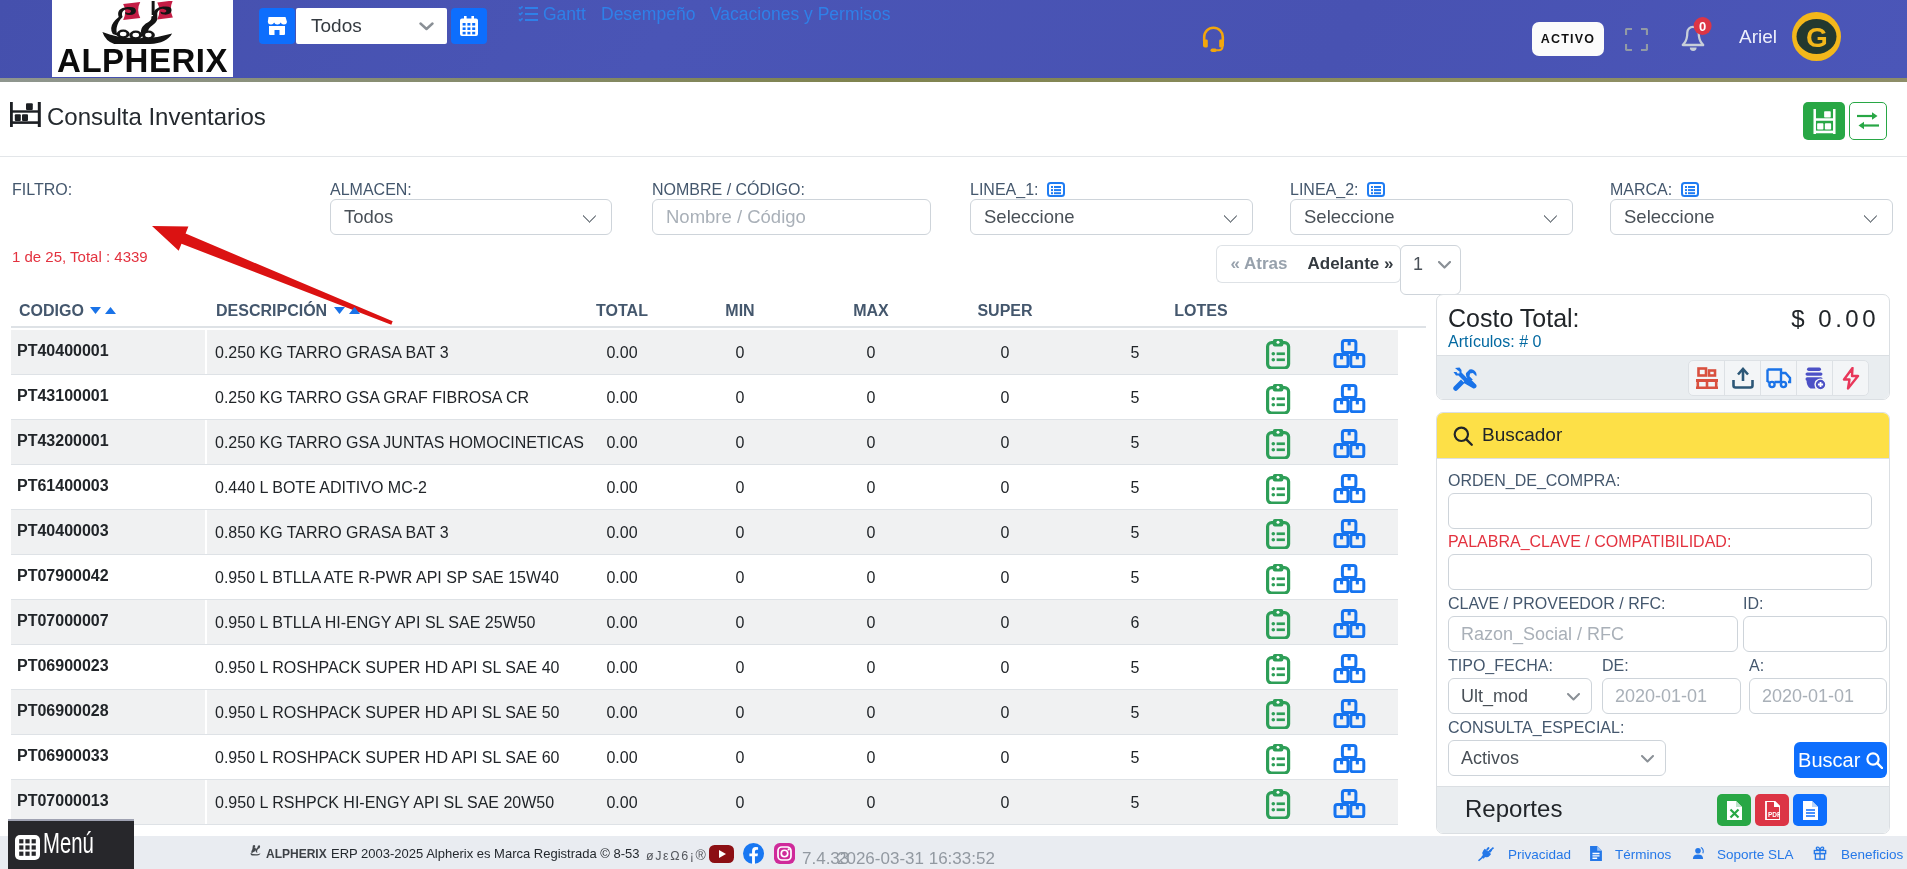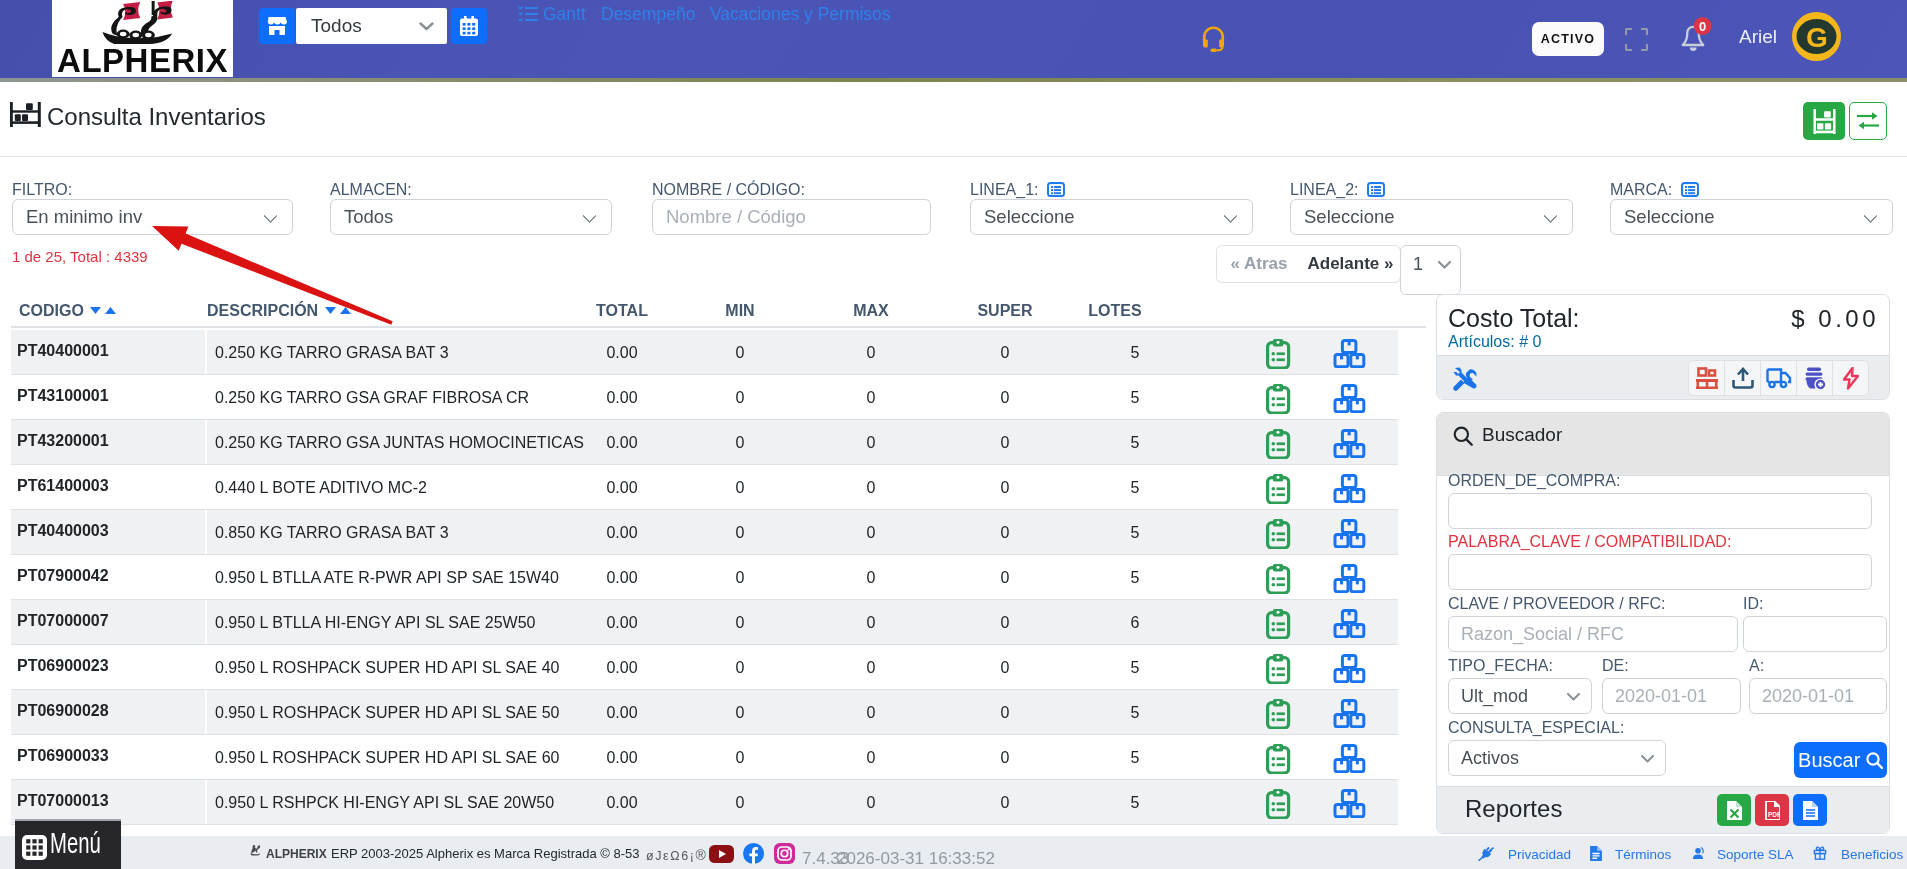--- a/index.html
+++ b/index.html
@@ -79,38 +79,38 @@
   #costoval { position:absolute; right:10px; top:10px; font-family:"Liberation Sans",sans-serif;
     font-size:24px; color:#212529; letter-spacing:3.5px; }
   #articulos { position:absolute; left:11px; top:38px; font-size:16px; color:#0369a1; }
   #igroup { position:absolute; right:20px; top:4px; display:flex; }
   .igbtn { width:37px; height:36px; background:#f3f5f7; border:1px solid #dde1e5; margin-left:-1px;
     display:flex; align-items:center; justify-content:center; }
   .igbtn:first-child { border-radius:5px 0 0 5px; }
   .igbtn:last-child { border-radius:0 5px 5px 0; }
 
   #card2 { top:412px; height:422px; }
-  #card2head { position:absolute; left:0; top:0; width:100%; height:63px; background:#e5e5e5;
+  #card2head { position:absolute; left:0; top:0; width:100%; height:46px; background:#fde047;
     border-bottom:1px solid #dbdfe3; }
   #buscador { position:absolute; left:45px; top:11px; font-size:19px; color:#212529; }
   .blabel { position:absolute; font-size:16px; color:#44576d; }
   .binput { position:absolute; height:36px; border:1px solid #ced4da; border-radius:6px; background:#fff;
     font-size:18px; color:#495057; line-height:34px; padding-left:12px; }
   .binput.ph { color:#a9b0b8; }
   #card2foot { position:absolute; left:0; top:373px; width:100%; height:49px; background:#e9edf0;
     border-top:1px solid #dbdfe3; }
   #reportes { position:absolute; left:28px; top:8px; font-size:24px; color:#212529; }
   .repbtn { position:absolute; top:7px; width:34px; height:32px; border-radius:5px;
     display:flex; align-items:center; justify-content:center; }
   #buscarbtn { position:absolute; left:357px; top:329px; width:93px; height:36px; background:#0d6efd;
     border-radius:6px; color:#fff; font-size:20px; text-align:center; line-height:36px; }
 
   
   #footer { position:absolute; left:0; top:836px; width:1907px; height:33px; background:#e9ecf1; }
-  #menu { position:absolute; left:15px; top:819px; width:106px; height:50px; background:#27272b;
+  #menu { position:absolute; left:8px; top:819px; width:126px; height:50px; background:#27272b;
     border-top:2px solid #9fa2b2; color:#fff; }
   #menu span { position:absolute; left:35px; top:6px; font-size:29px; transform:scaleX(0.7); transform-origin:0 0; white-space:nowrap; }
   .fitem { position:absolute; top:846px; font-size:13px; color:#24292e; }
   .flink { position:absolute; top:847px; font-size:13.5px; color:#2578e8; }
   .fgray { position:absolute; top:849px; font-size:17px; color:#9299a1; }
 </style>
 </head>
 <body>
 <div id="page">
 
@@ -259,21 +259,20 @@
         <g stroke="#28a745" stroke-width="2.2" fill="none">
           <path d="M1 6 h15"></path>
           <path d="M16 2.2 L21.5 6 L16 9.8 z" fill="#28a745" stroke="none"></path>
           <path d="M23 15.5 h-15"></path>
           <path d="M8 11.7 L2.5 15.5 L8 19.3 z" fill="#28a745" stroke="none"></path>
         </g>
       </svg>
   </div>
 
   <div class="flabel" style="left:12px;">FILTRO:</div>
-  <div class="fsel" style="left:12px; width:281px;">En minimo inv<span class="chev"></span></div>
   <div class="flabel" style="left:330px;">ALMACEN:</div>
   <div class="fsel" style="left:330px; width:282px;">Todos<span class="chev"></span></div>
   <div class="flabel" style="left:652px;">NOMBRE / CÓDIGO:</div>
   <div class="fsel ph" style="left:652px; width:279px;">Nombre / Código</div>
   <div class="flabel" style="left:970px;">LINEA_1: <span class="listic"></span></div>
   <div class="fsel" style="left:970px; width:283px;">Seleccione<span class="chev"></span></div>
   <div class="flabel" style="left:1290px;">LINEA_2: <span class="listic"></span></div>
   <div class="fsel" style="left:1290px; width:283px;">Seleccione<span class="chev"></span></div>
   <div class="flabel" style="left:1610px;">MARCA: <span class="listic"></span></div>
   <div class="fsel" style="left:1610px; width:283px;">Seleccione<span class="chev"></span></div>
@@ -291,29 +290,29 @@
           <path d="M1 1 L6.5 6.5 L12 1" stroke="#8a9096" stroke-width="2.2" fill="none" stroke-linecap="round" stroke-linejoin="round"></path>
         </svg></div>
   </div>
 
   <div id="tbl">
     <div id="thead">
       <span class="th" style="left:8px;">CODIGO <svg width="26" height="11" viewBox="0 0 26 11" style="margin-left:2px">
             <path d="M0 2 h11 L5.5 9z" fill="#1a73e8"></path>
             <path d="M15 9 h11 L20.5 2z" fill="#1a73e8"></path>
           </svg></span>
-      <span class="th" style="left:196px;">DESCRIPCIÓN <svg width="26" height="11" viewBox="0 0 26 11" style="margin-left:2px">
+      <span class="th" style="left:205px;">DESCRIPCIÓN <svg width="26" height="11" viewBox="0 0 26 11" style="margin-left:2px">
             <path d="M0 2 h11 L5.5 9z" fill="#1a73e8"></path>
             <path d="M15 9 h11 L20.5 2z" fill="#1a73e8"></path>
           </svg></span>
       <span class="th" style="left:611px;transform:translateX(-50%);">TOTAL</span>
       <span class="th" style="left:729px;transform:translateX(-50%);">MIN</span>
       <span class="th" style="left:860px;transform:translateX(-50%);">MAX</span>
       <span class="th" style="left:994px;transform:translateX(-50%);">SUPER</span>
-      <span class="th" style="left:1104px;transform:translateX(-50%);">LOTES</span>
+      <span class="th" style="left:1190px;transform:translateX(-50%);">LOTES</span>
     </div>
     <div class="row g">
         <span class="cod">PT40400001</span>
         <span class="desc">0.250 KG TARRO GRASA BAT 3</span>
         <span class="num" style="left:611px;">0.00</span>
         <span class="num" style="left:729px;">0</span>
         <span class="num" style="left:860px;">0</span>
         <span class="num" style="left:994px;">0</span>
         <span class="num" style="left:1124px;">5</span>
         <svg class="ricon" style="left:1253px;" width="28" height="31" viewBox="0 0 28 31">

